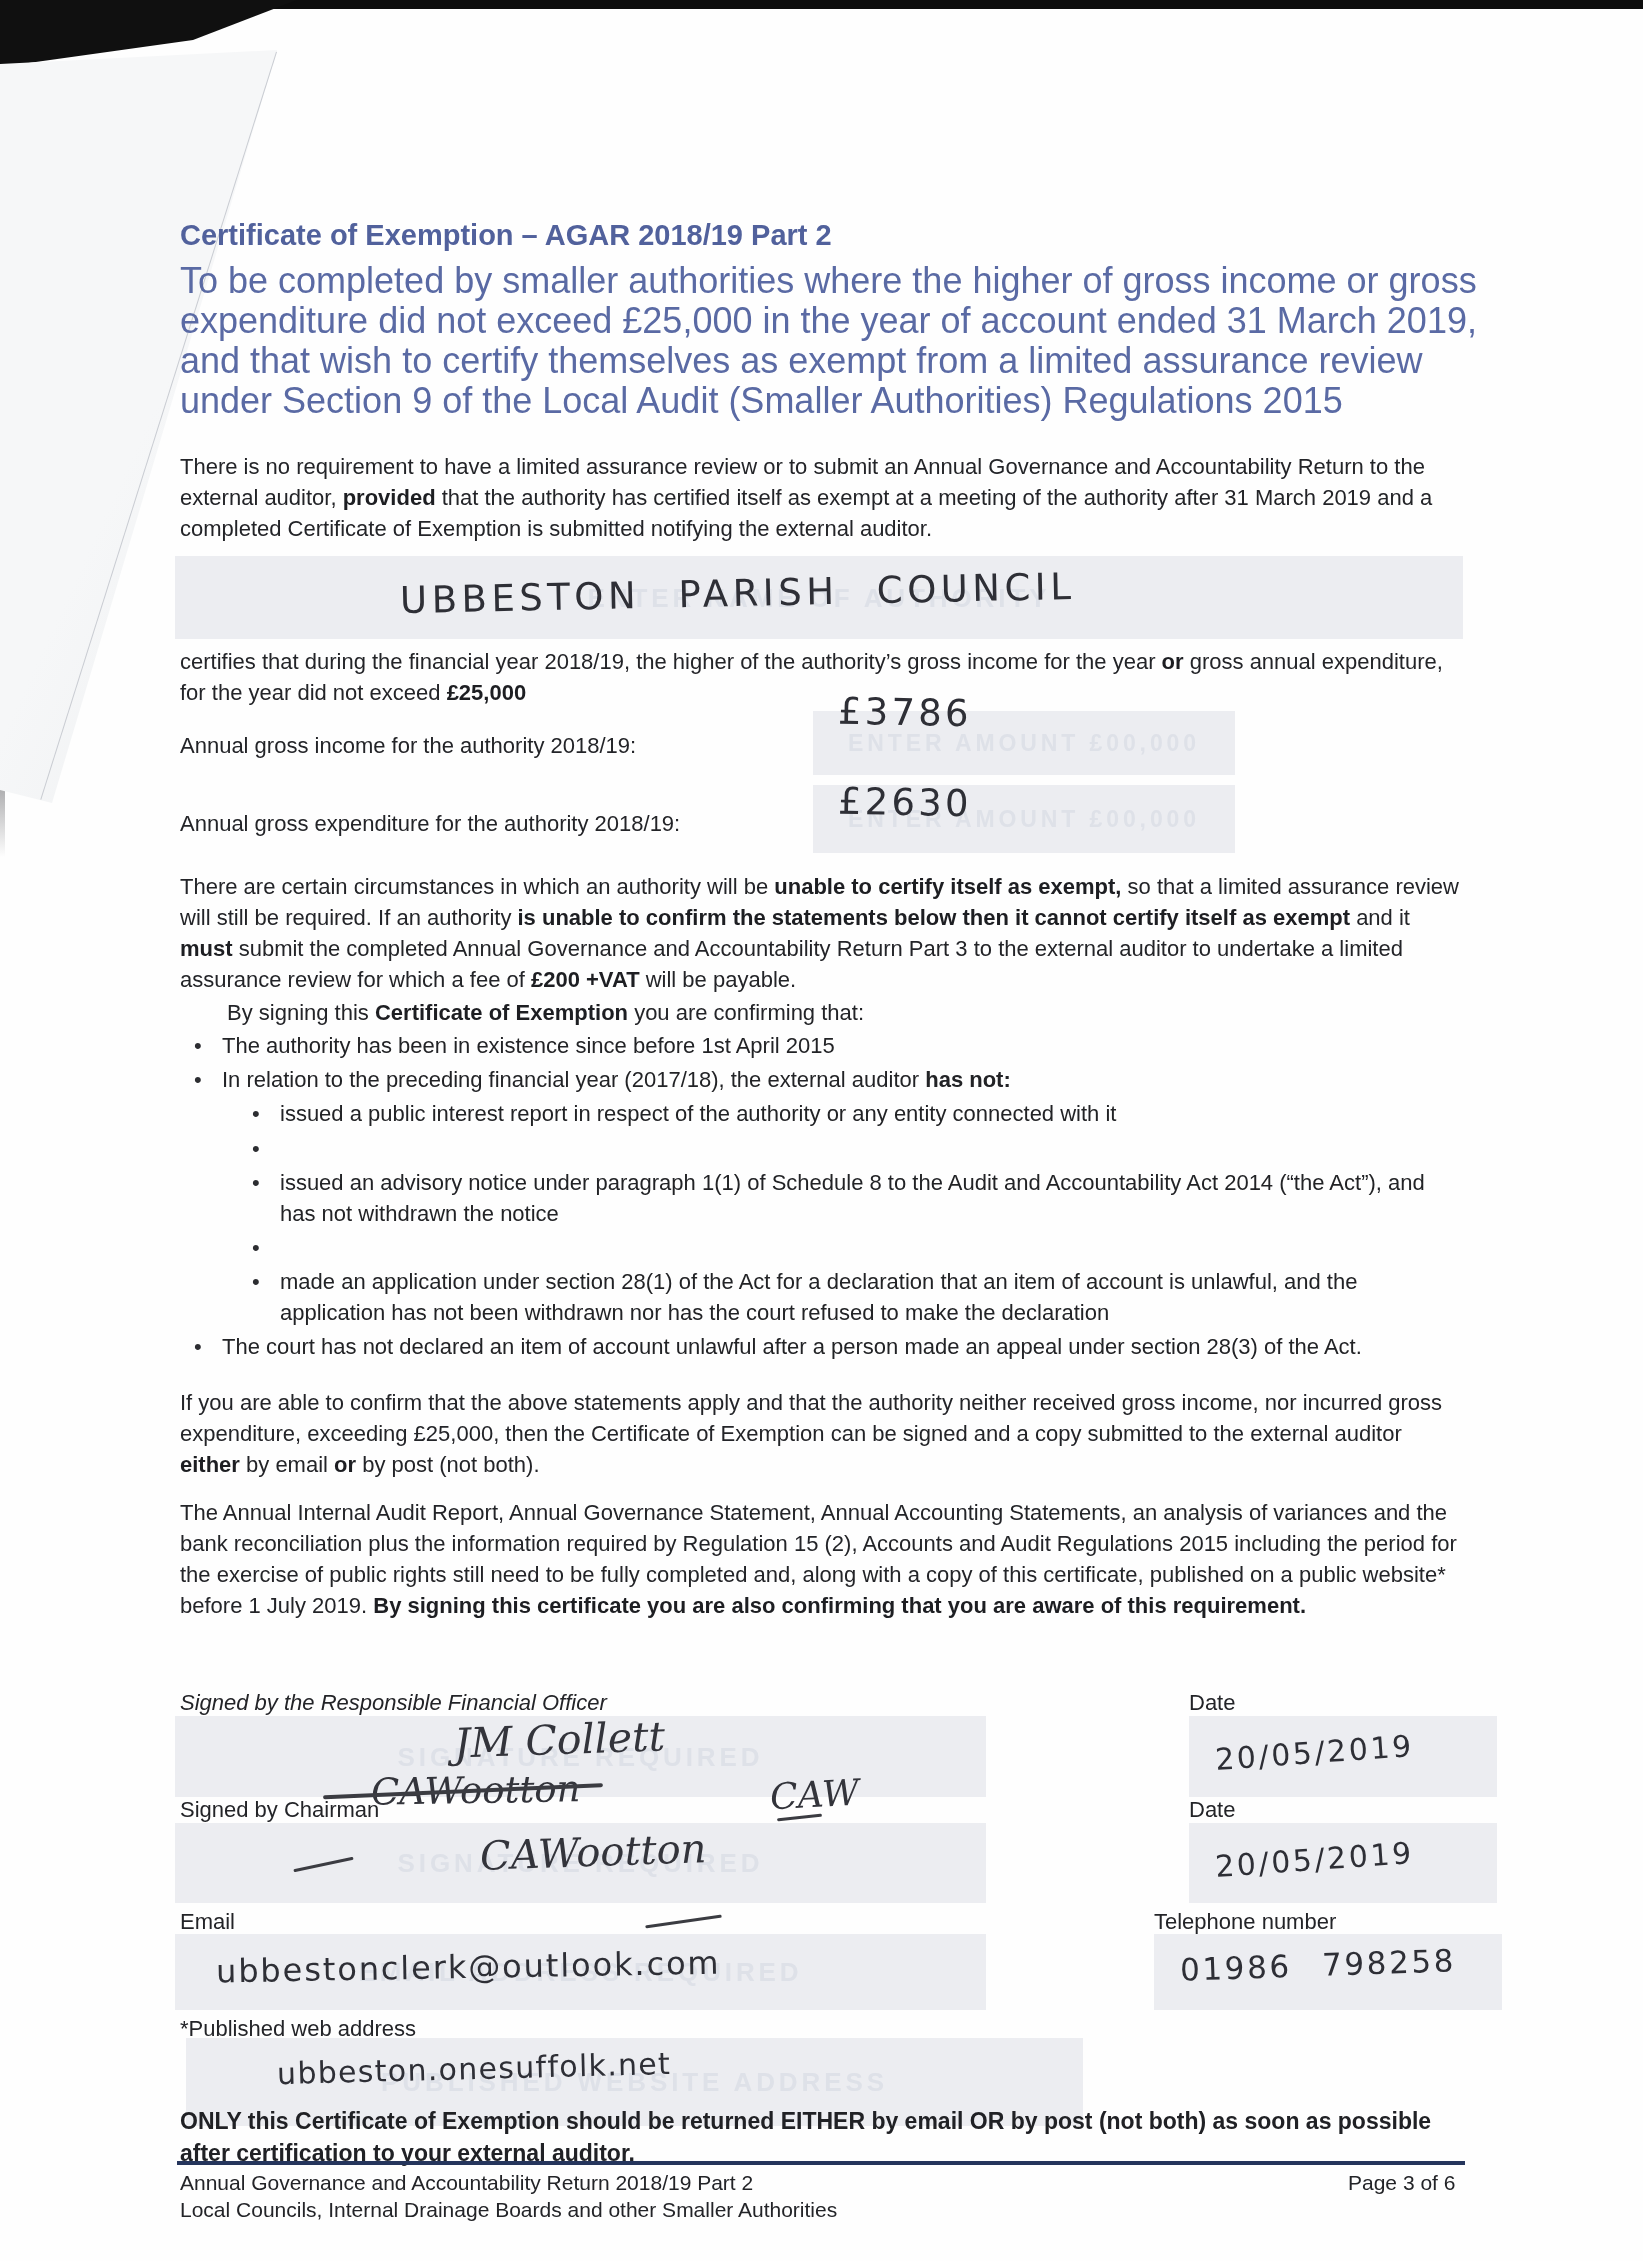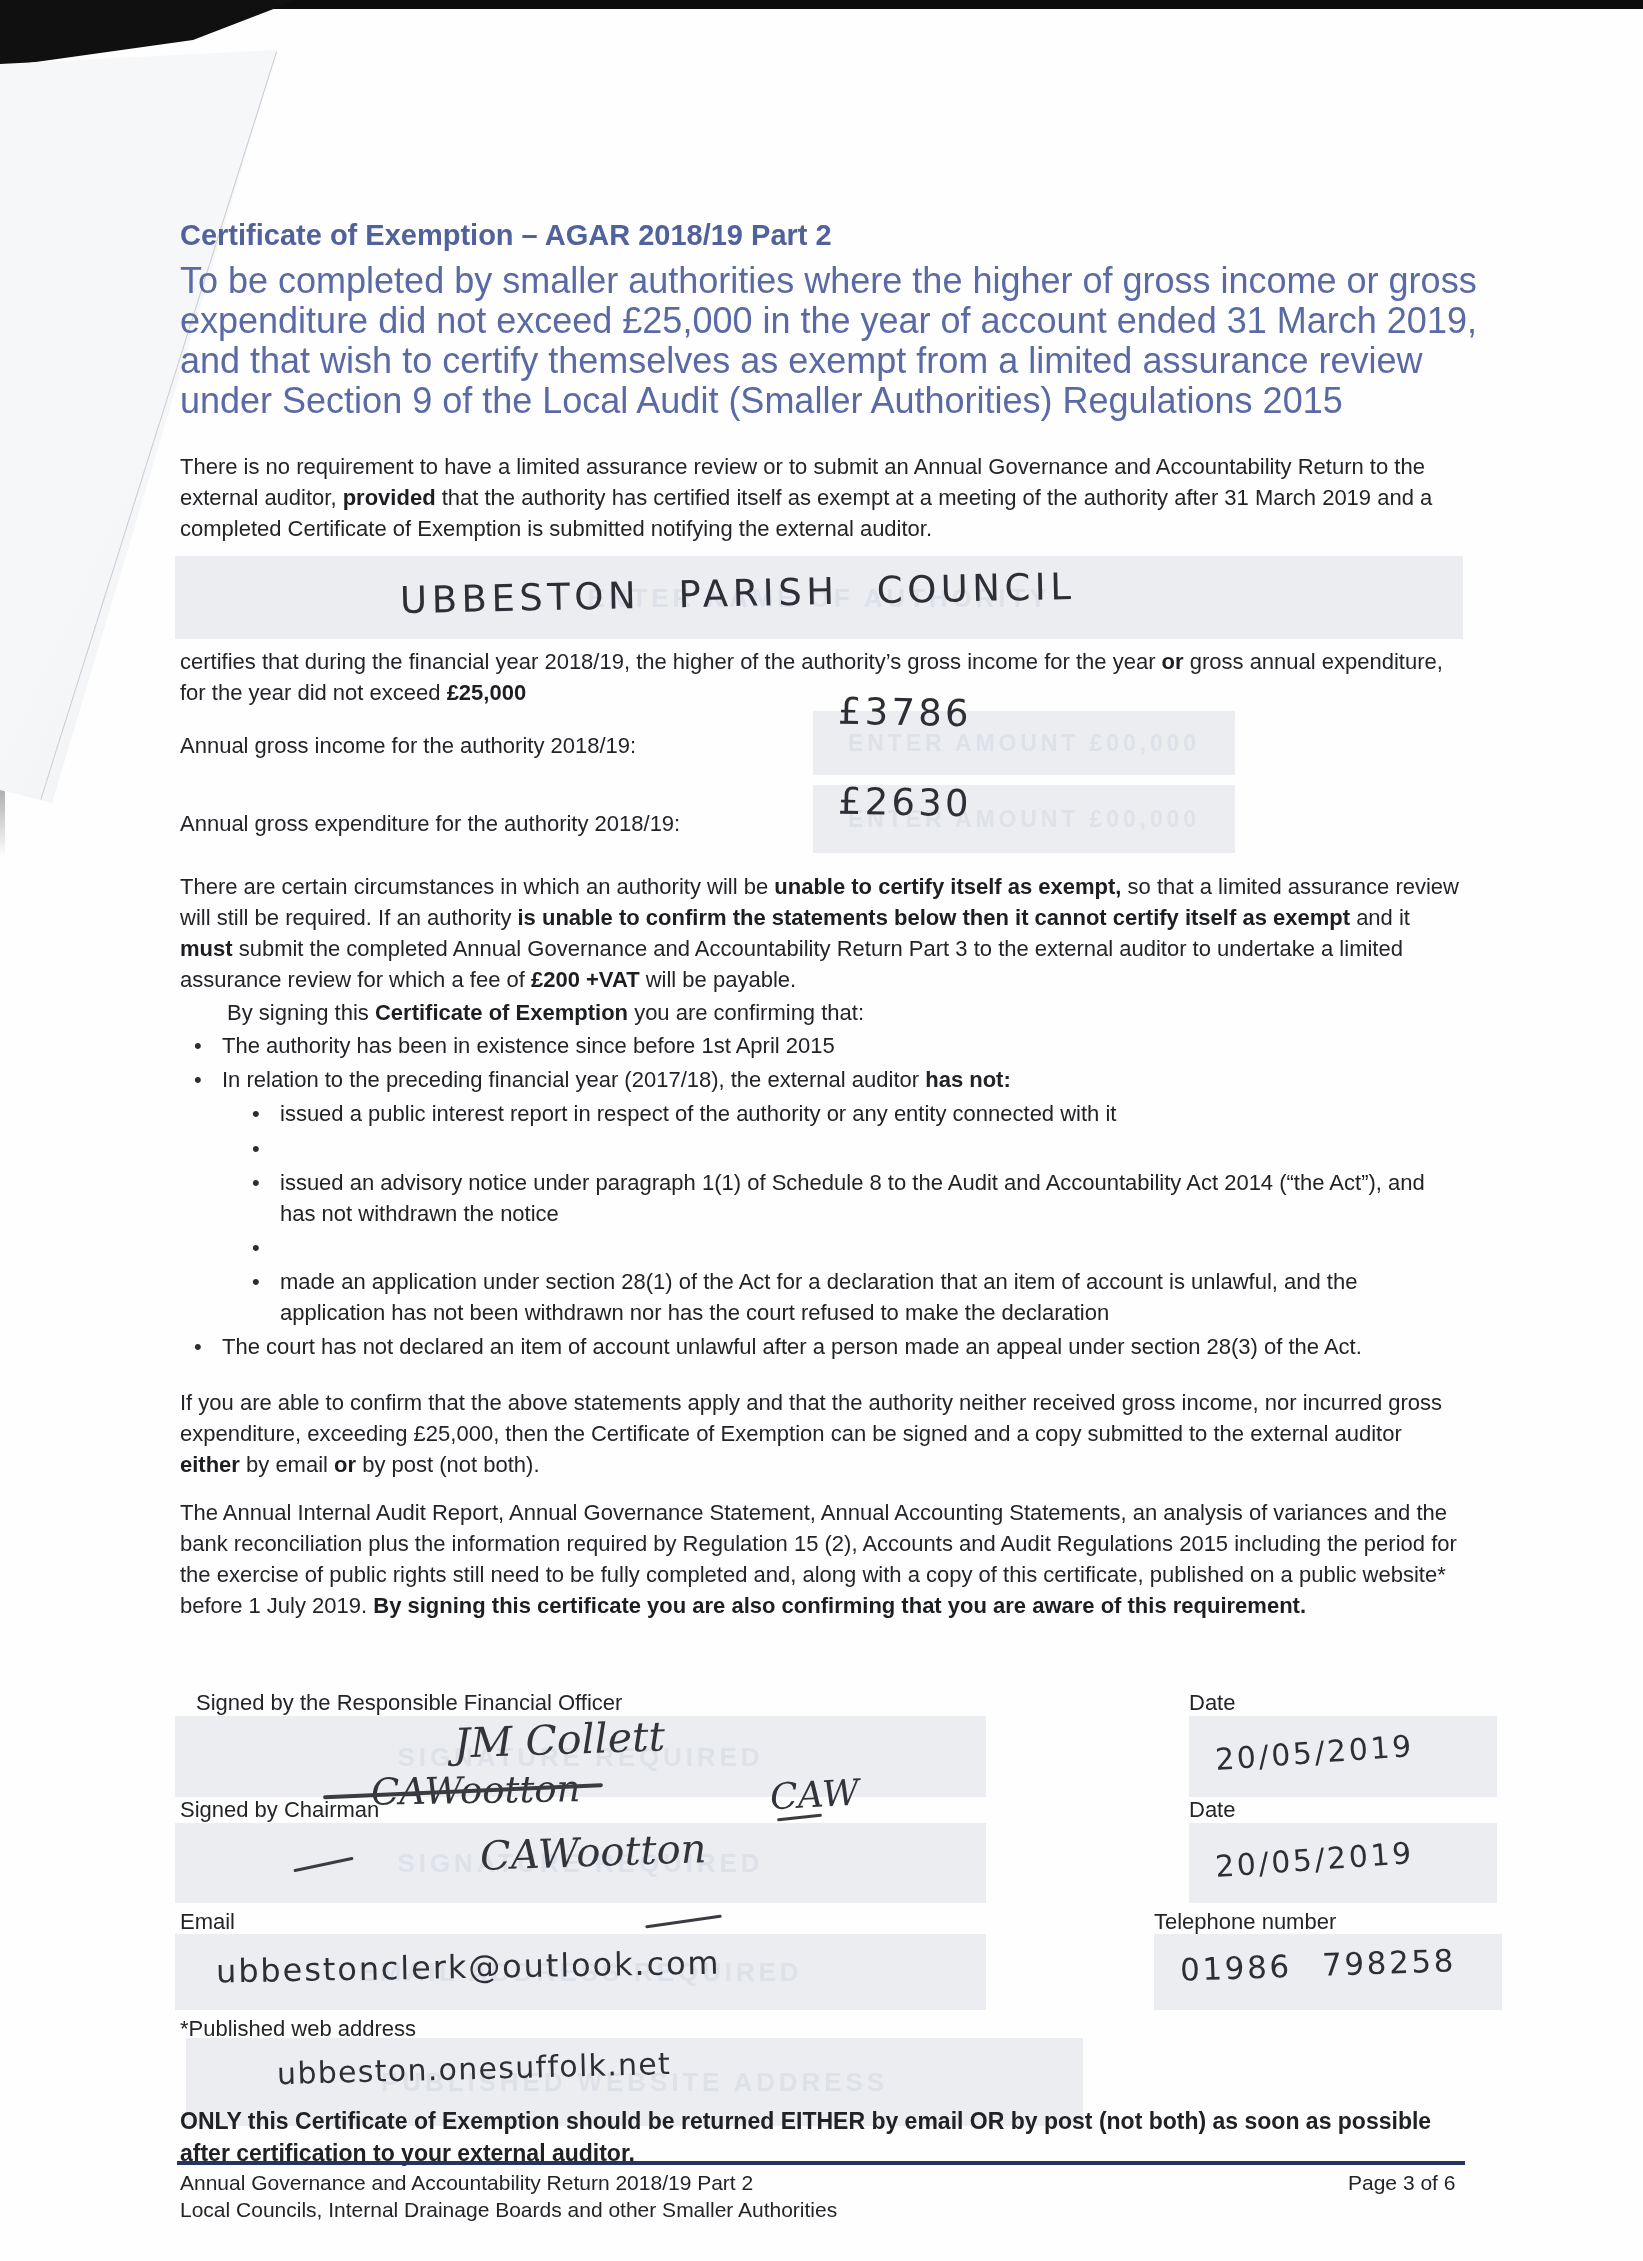--- a/index.html
+++ b/index.html
@@ -150,21 +150,21 @@
   </div>
 
   <div class="para" style="left:180px;top:1387px;width:1286px;">
     <span>If you are able to confirm that the above statements apply and that the authority neither received gross income, nor incurred gross expenditure, exceeding £25,000, then the Certificate of Exemption can be signed and a copy submitted to the external auditor </span><b>either</b><span> by email </span><b>or</b><span> by post (not both).</span>
   </div>
 
   <div class="para" style="left:180px;top:1497px;width:1286px;">
     <span>The Annual Internal Audit Report, Annual Governance Statement, Annual Accounting Statements, an analysis of variances and the bank reconciliation plus the information required by Regulation 15 (2), Accounts and Audit Regulations 2015 including the period for the exercise of public rights still need to be fully completed and, along with a copy of this certificate, published on a public website* before 1 July 2019. </span><b>By signing this certificate you are also confirming that you are aware of this requirement.</b>
   </div>
 
-  <div class="flabel" style="left:196px;top:1690px;">Signed by the Responsible Financial Officer</div>
+  <div class="flabel" style="left:180px;top:1690px;font-style:italic;">Signed by the Responsible Financial Officer</div>
   <div class="flabel" style="left:1189px;top:1690px;">Date</div>
 
   <div class="fbox" style="left:175px;top:1716px;width:811px;height:81px;">
     <div class="wm">SIGNATURE REQUIRED</div>
   </div>
   <div class="script sig" style="left:454px;top:1716px;">JM Collett</div>
 
   <div class="fbox" style="left:1189px;top:1716px;width:308px;height:81px;"></div>
   <div class="hand date-val" style="left:1215px;top:1735px;">20/05/2019</div>
 

